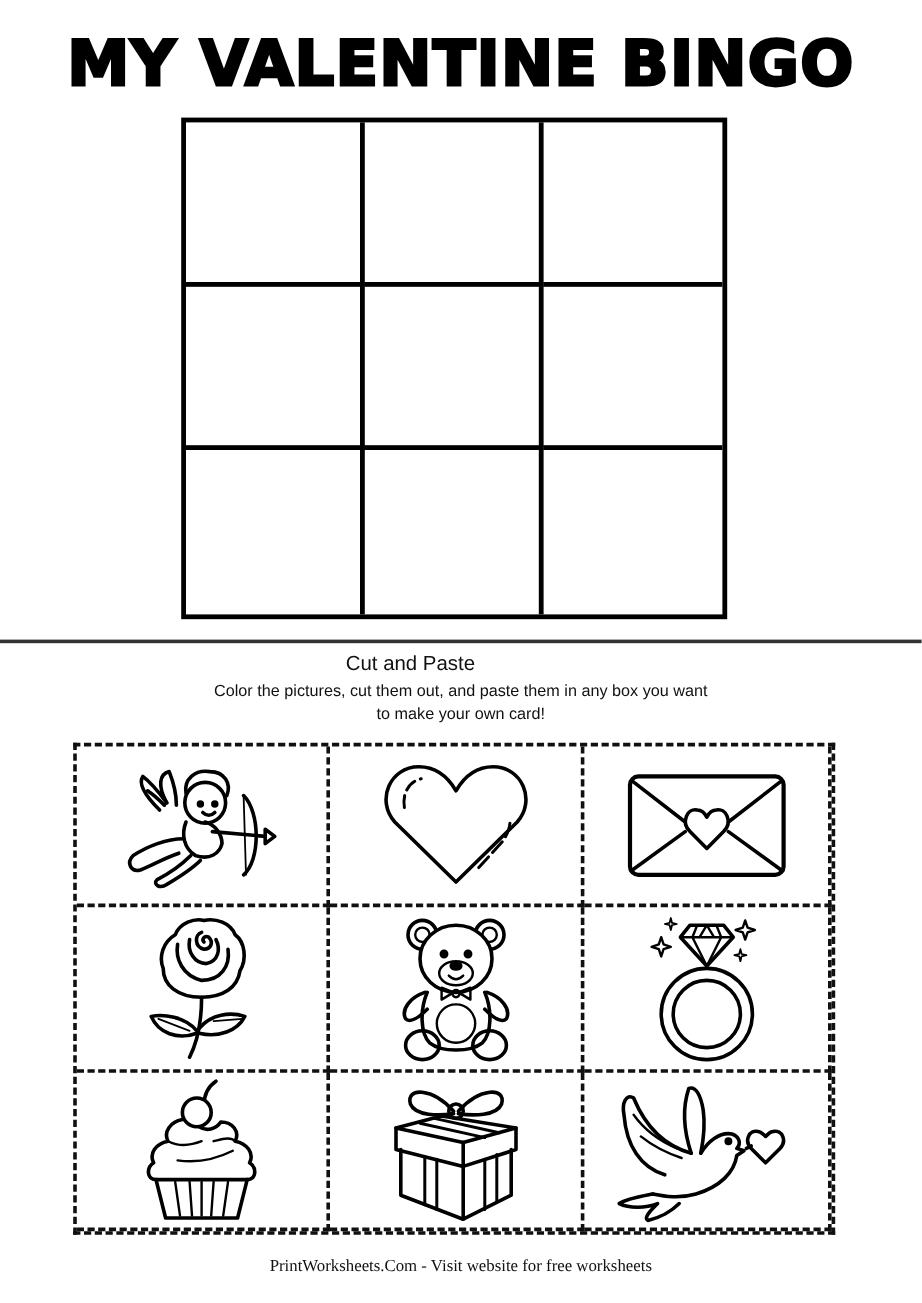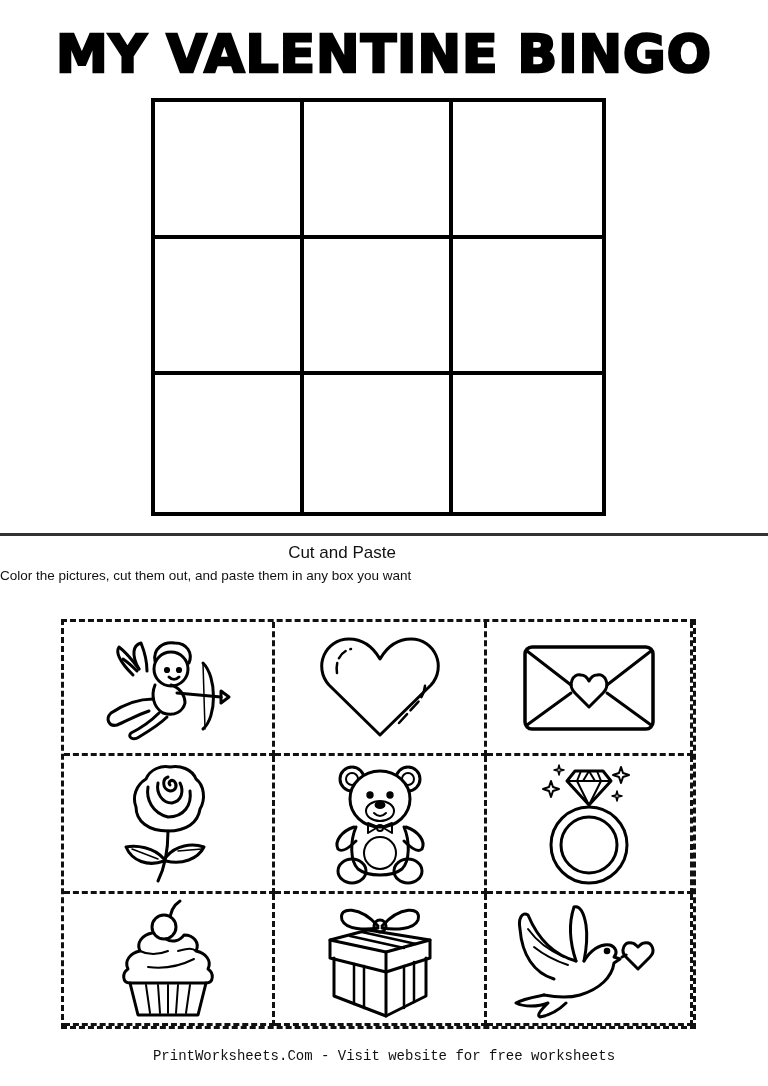--- a/index.html
+++ b/index.html
@@ -4,27 +4,27 @@
 <style>
   html, body { margin:0; padding:0; background:#ffffff; }
   body { width:768px; height:1086px; position:relative; overflow:hidden; font-family:"DejaVu Sans", sans-serif; color:#111; }
   .title { position:absolute; left:0; width:768px; top:22px; text-align:center; font-family:"DejaVu Sans", sans-serif; font-weight:900; font-size:52px; letter-spacing:1px; line-height:64px; color:#000; -webkit-text-stroke:2.5px #000; }
   .bingo { position:absolute; left:151px; top:98px; width:455px; height:418px; box-sizing:border-box; border:4px solid #000; display:grid; grid-template-columns:repeat(3,1fr); grid-template-rows:repeat(3,1fr); }
   .bingo .cell { border-right:4px solid #000; border-bottom:4px solid #000; }
   .bingo .cell.c3 { border-right:none; }
   .bingo .cell.r3 { border-bottom:none; }
   .divider { position:absolute; left:0; width:768px; top:533px; height:3px; background:#333; }
   .cp-title { position:absolute; left:0; width:684px; top:542px; text-align:center; font-family:"Liberation Sans", sans-serif; font-size:17px; line-height:22px; color:#111; }
-  .cp-instr { position:absolute; left:0; width:768px; top:566px; font-family:"Liberation Sans", sans-serif; font-size:13.5px; line-height:19px; color:#111; }
+  .cp-instr { position:absolute; left:0; width:768px; top:566px; text-align:center; font-family:"Liberation Sans", sans-serif; font-size:13.5px; line-height:19px; color:#111; }
   .cp-instr span { display:block; }
   .cutgrid { position:absolute; left:61px; top:619px; width:635px; height:410px; box-sizing:border-box; border:3px dashed #111; display:grid; grid-template-columns:211px 212px 1fr; grid-template-rows:134px 138px 1fr; }
   .cutgrid .pc { border-right:3px dashed #111; border-bottom:3px dashed #111; display:flex; align-items:center; justify-content:center; }
   .pc svg { display:block; }
   .pc svg * { fill:none; stroke:#000; stroke-width:3; stroke-linecap:round; stroke-linejoin:round; }
-  .footer { position:absolute; left:0; width:768px; top:1046px; text-align:center; font-family:Liberation Mono, monospace; font-size:14px; line-height:20px; color:#111; }
+  .footer { position:absolute; left:0; width:768px; top:1046px; text-align:center; font-family:Liberation Serif, serif; font-size:14px; line-height:20px; color:#111; }
 </style>
 </head>
 <body>
 
 <div class="title">MY VALENTINE BINGO</div>
 
 <div class="bingo">
   <div class="cell"></div>
   <div class="cell"></div>
   <div class="cell c3"></div>
@@ -34,20 +34,21 @@
   <div class="cell r3"></div>
   <div class="cell r3"></div>
   <div class="cell r3 c3"></div>
 </div>
 
 <div class="divider"></div>
 
 <div class="cp-title">Cut and Paste</div>
 <div class="cp-instr">
   <span>Color the pictures, cut them out, and paste them in any box you want</span>
+  <span>to make your own card!</span>
 </div>
 
 <div class="cutgrid">
 
   <div class="pc">
     <svg width="150" height="110" viewBox="0 0 150 110">
       <path d="M40 42 C28 30 22 20 26 14 C34 20 40 28 46 36"></path>
       <path d="M46 36 C38 22 40 12 48 10 C52 20 54 30 54 38"></path>
       <path d="M30 26 C36 30 40 34 44 38"></path>
       <circle cx="78" cy="36" r="17"></circle>

